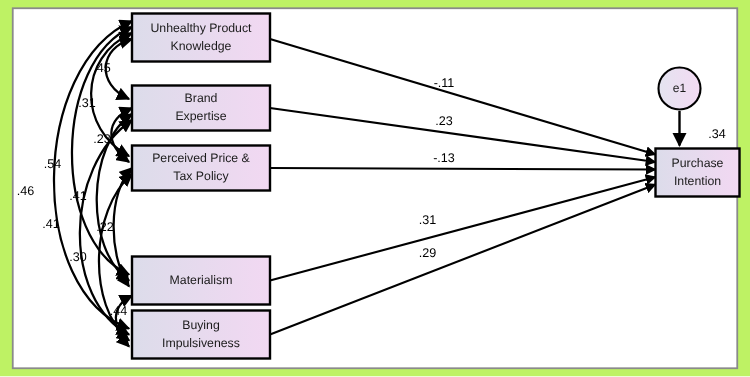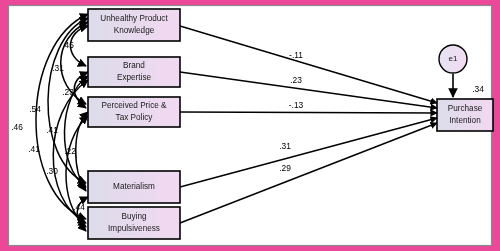--- a/index.html
+++ b/index.html
@@ -8,21 +8,21 @@
     padding: 0;
     background: #ffffff;
   }
   body {
     font-family: "Liberation Sans", sans-serif;
   }
   #figure {
     position: relative;
     width: 500px;
     height: 251px;
-    background: #ec4899;
+    background: #bef264;
     overflow: hidden;
   }
   #figure svg {
     position: absolute;
     top: 0;
     left: 0;
     width: 500px;
     height: 251px;
   }
   .frame-rect {

